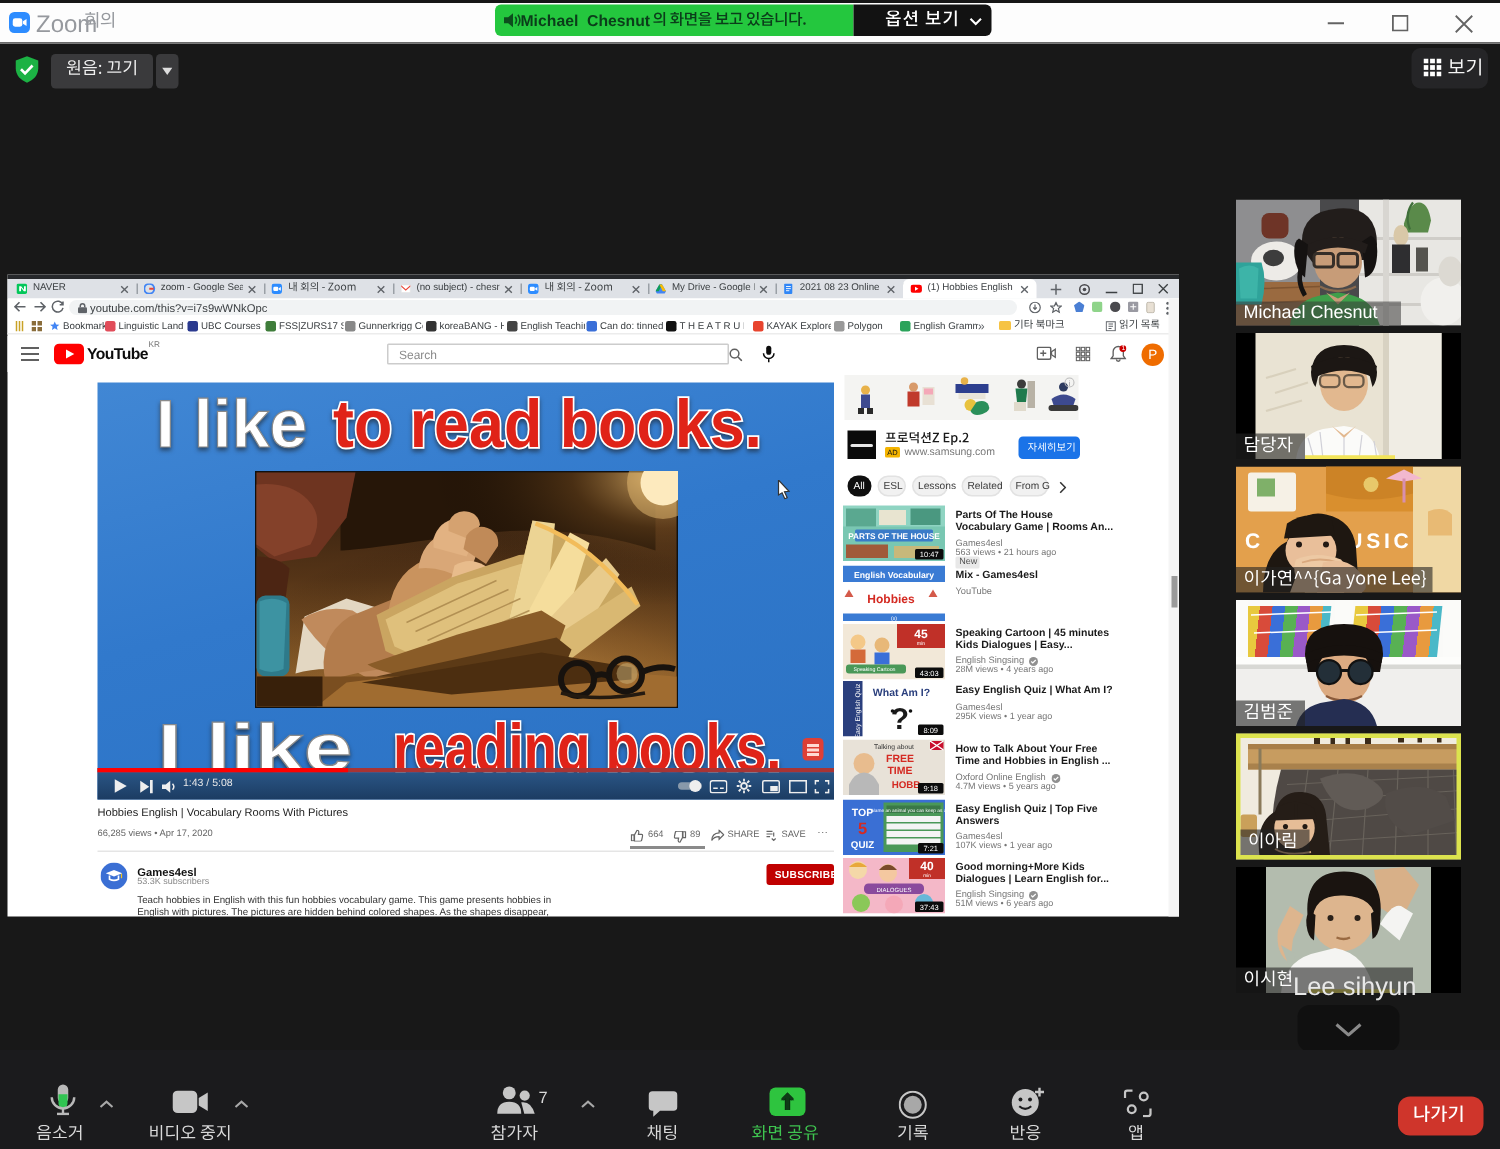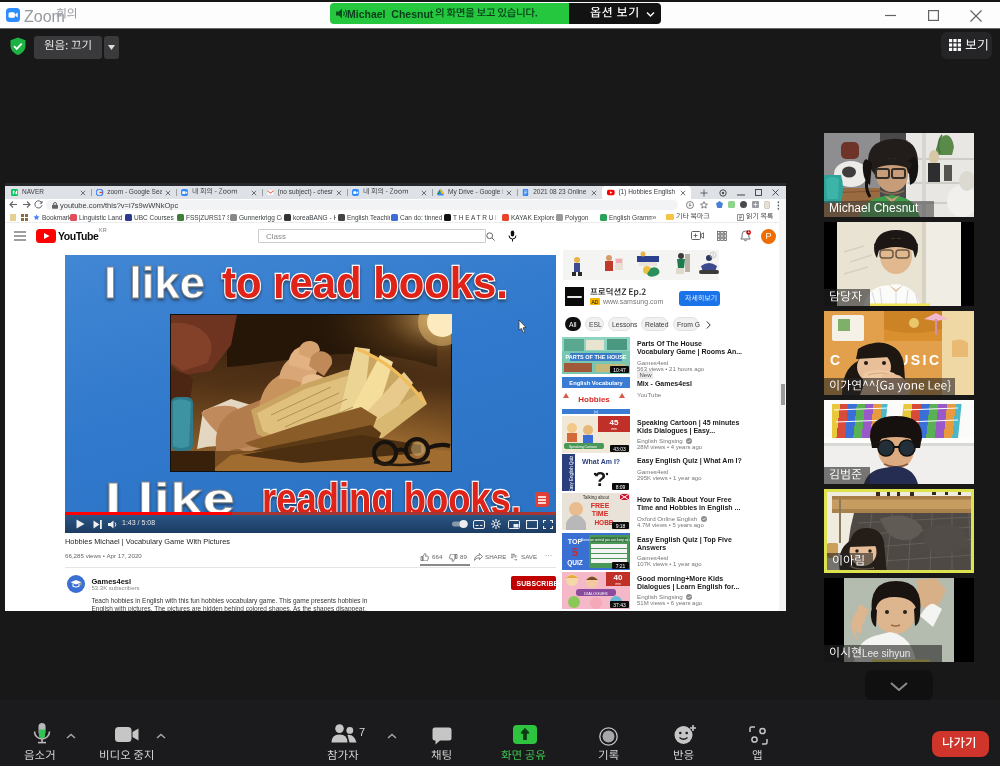--- a/index.html
+++ b/index.html
@@ -275,21 +275,21 @@
       <line y1="9" x2="12" y2="9"></line>
     </g>
   </svg>
 <svg class="abs" style="left:36px;top:229px" width="20" height="14" viewBox="0 0 20 14">
     <rect width="20" height="14" rx="3.5" fill="#f00"></rect>
     <path d="M8 4l5.5 3L8 10z" fill="#fff"></path>
   </svg>
 <div class="t" style="left:58px;top:230px;font-size:10.5px;font-weight:bold;color:#0c0c0c;letter-spacing:-0.4px">YouTube</div>
 <div class="t" style="left:99px;top:227px;font-size:5.5px;color:#777">KR</div>
 <div class="abs" style="left:258px;top:229px;width:228px;height:14px;border:1px solid #ccc;border-radius:1px"></div>
-<div class="t" style="left:266px;top:232px;font-size:8px;color:#8a8a8a">Class</div>
+<div class="t" style="left:266px;top:232px;font-size:8px;color:#8a8a8a">Search</div>
 <svg class="abs" style="left:486px;top:232px" width="9" height="9" viewBox="0 0 9 9">
     <circle cx="3.7" cy="3.7" r="2.9" fill="none" stroke="#606060" stroke-width="1"></circle>
     <line x1="6" y1="6" x2="8.6" y2="8.6" stroke="#606060" stroke-width="1"></line>
   </svg>
 <svg class="abs" style="left:508px;top:230px" width="9" height="12" viewBox="0 0 9 12">
     <rect x="2.8" y="0.5" width="3.4" height="6" rx="1.7" fill="#0c0c0c"></rect>
     <path d="M1 5.5a3.5 3.5 0 0 0 7 0M4.5 9v2.5" stroke="#0c0c0c" stroke-width="1" fill="none"></path>
   </svg>
 <svg class="abs" style="left:691px;top:231px" width="13" height="9" viewBox="0 0 13 9">
     <rect x="0.5" y="0.5" width="9" height="8" rx="1" fill="none" stroke="#606060" stroke-width="1"></rect>
@@ -437,21 +437,21 @@
     <path d="M0.5 3V0.5H3M7 0.5h2.5V3M9.5 6v2.5H7M3 8.5H0.5V6" fill="none" stroke="#eee" stroke-width="1.2"></path>
   </svg>
 <div class="abs" style="left:535px;top:492px;width:14px;height:15px;background:#e83c2e;border-radius:3px;opacity:0.95"></div>
 <div class="abs" style="left:538px;top:495.5px;width:8px;height:2px;background:#ffd9d4"></div>
 <div class="abs" style="left:538px;top:499px;width:8px;height:1.5px;background:#ffd9d4"></div>
 <div class="abs" style="left:538px;top:502px;width:8px;height:1.5px;background:#ffd9d4"></div>
 <svg class="abs" style="left:518px;top:320px" width="9" height="13" viewBox="0 0 9 13">
     <path d="M1 0l7 7.5-3 0.3 1.8 4-1.6 0.7-1.8-4L1 10z" fill="#fff" stroke="#333" stroke-width="0.8"></path>
   </svg>
 
-<div class="t" style="left:65px;top:537px;font-size:7.4px;color:#1f1f1f">Hobbies Michael | Vocabulary Game With Pictures</div>
+<div class="t" style="left:65px;top:537px;font-size:7.4px;color:#1f1f1f">Hobbies English | Vocabulary Rooms With Pictures</div>
 <div class="t" style="left:65px;top:552px;font-size:6.2px;color:#666">66,285 views • Apr 17, 2020</div>
 <svg class="abs" style="left:420px;top:553px" width="9" height="8" viewBox="0 0 9 8">
     <path d="M1 3.6h1.7V7.5H1zM3 3.6L4.7 0.5q1.2 0 1.2 1.2L5.6 3.2h2.1q0.9 0.2 0.7 1L7.8 7q-0.2 0.9-1 0.9H3z" fill="none" stroke="#666" stroke-width="0.8"></path>
   </svg>
 <div class="t" style="left:432px;top:553px;font-size:6.2px;color:#666">664</div>
 <svg class="abs" style="left:449px;top:554px" width="9" height="8" viewBox="0 0 9 8">
     <path d="M8 4.4H6.3V0.5H8zM6 4.4L4.3 7.5q-1.2 0-1.2-1.2L3.4 4.8H1.3q-0.9-0.2-0.7-1L1.2 1q0.2-0.9 1-0.9H6z" fill="none" stroke="#666" stroke-width="0.8"></path>
   </svg>
 <div class="t" style="left:460px;top:553px;font-size:6.2px;color:#666">89</div>
 <svg class="abs" style="left:474px;top:553px" width="9" height="8" viewBox="0 0 9 8">
@@ -879,21 +879,21 @@
 </g>
 <rect x="48" y="81.5" width="58" height="2.5" fill="#f2e45a"></rect>
 </svg>
 <div class="abs" style="left:824px;top:645px;width:118px;height:17px;background:rgba(35,35,35,0.6)"></div>
 <div style="position:absolute;left:829px;top:647px;line-height:0"><svg width="33.1" height="12.7" viewBox="0 0 33.1 12.7">
       <g fill="#ffffff" transform="translate(0 9.6) scale(0.012000 -0.012000)">
         <path transform="translate(0 0)" d="M707 827H790V-79H707ZM313 757Q380 757 432 719Q483 680 513 609Q542 538 542 442Q542 346 513 275Q483 204 432 165Q380 126 313 126Q246 126 194 165Q142 204 112 275Q83 346 83 442Q83 538 112 609Q142 680 194 719Q246 757 313 757ZM313 683Q268 683 235 653Q201 624 182 570Q163 515 163 442Q163 369 182 314Q201 260 235 230Q268 200 313 200Q357 200 391 230Q424 260 443 314Q462 369 462 442Q462 515 443 570Q424 624 391 653Q357 683 313 683Z"></path>
         <path transform="translate(920.0 0)" d="M288 749H357V587Q357 509 337 435Q318 362 282 299Q247 235 199 187Q152 138 96 110L45 179Q96 202 140 245Q184 288 217 342Q250 397 269 460Q288 523 288 587ZM302 749H371V587Q371 525 389 465Q408 405 441 351Q475 298 518 258Q562 217 612 194L562 128Q507 154 460 201Q413 248 378 309Q342 370 322 441Q302 512 302 587ZM707 827H790V-79H707Z"></path>
         <path transform="translate(1840.0 0)" d="M711 826H794V136H711ZM558 586H745V518H558ZM558 396H745V329H558ZM51 716H558V649H51ZM307 600Q368 600 414 578Q460 556 486 517Q512 478 512 427Q512 376 486 336Q460 297 414 275Q368 254 307 254Q247 254 201 275Q155 297 129 336Q103 376 103 427Q103 478 129 517Q155 556 201 578Q247 600 307 600ZM307 534Q251 534 216 505Q181 475 181 427Q181 378 216 349Q251 319 307 319Q363 319 399 349Q434 378 434 427Q434 475 399 505Q363 534 307 534ZM267 827H349V674H267ZM213 10H815V-58H213ZM213 196H296V-22H213Z"></path>
       </g>
-    </svg></div><div class="t" style="left:862px;top:648px;font-size:10px;color:#e8e8e8">Lee sihyun</div>
+    </svg></div><div class="t" style="left:862px;top:648px;font-size:17px;color:#e8e8e8">Lee sihyun</div>
 <div class="abs" style="left:865px;top:670px;width:68px;height:31px;background:#101010;border-radius:8px"></div>
 <svg class="abs" style="left:890px;top:682px" width="18" height="9" viewBox="0 0 18 9">
     <path d="M1 1l8 7 8-7" stroke="#8a8a8a" stroke-width="2" fill="none"></path>
   </svg>
 <div class="abs" style="left:0;top:700px;width:1000px;height:66px;background:#1b1b1d"></div>
 <svg class="abs" style="left:32px;top:722px" width="20" height="22" viewBox="0 0 20 22">
 <rect x="6.5" y="1" width="7" height="12.5" rx="3.5" fill="#b9b9b9"></rect>
 <path d="M7 7.5h6v6.2a3 3 0 0 1-6 0z" fill="#31c452"></path>
 <path d="M2.5 9.5a7.5 7.5 0 0 0 15 0" stroke="#b9b9b9" stroke-width="1.6" fill="none"></path>
 <line x1="10" y1="17" x2="10" y2="20" stroke="#b9b9b9" stroke-width="1.6"></line>

